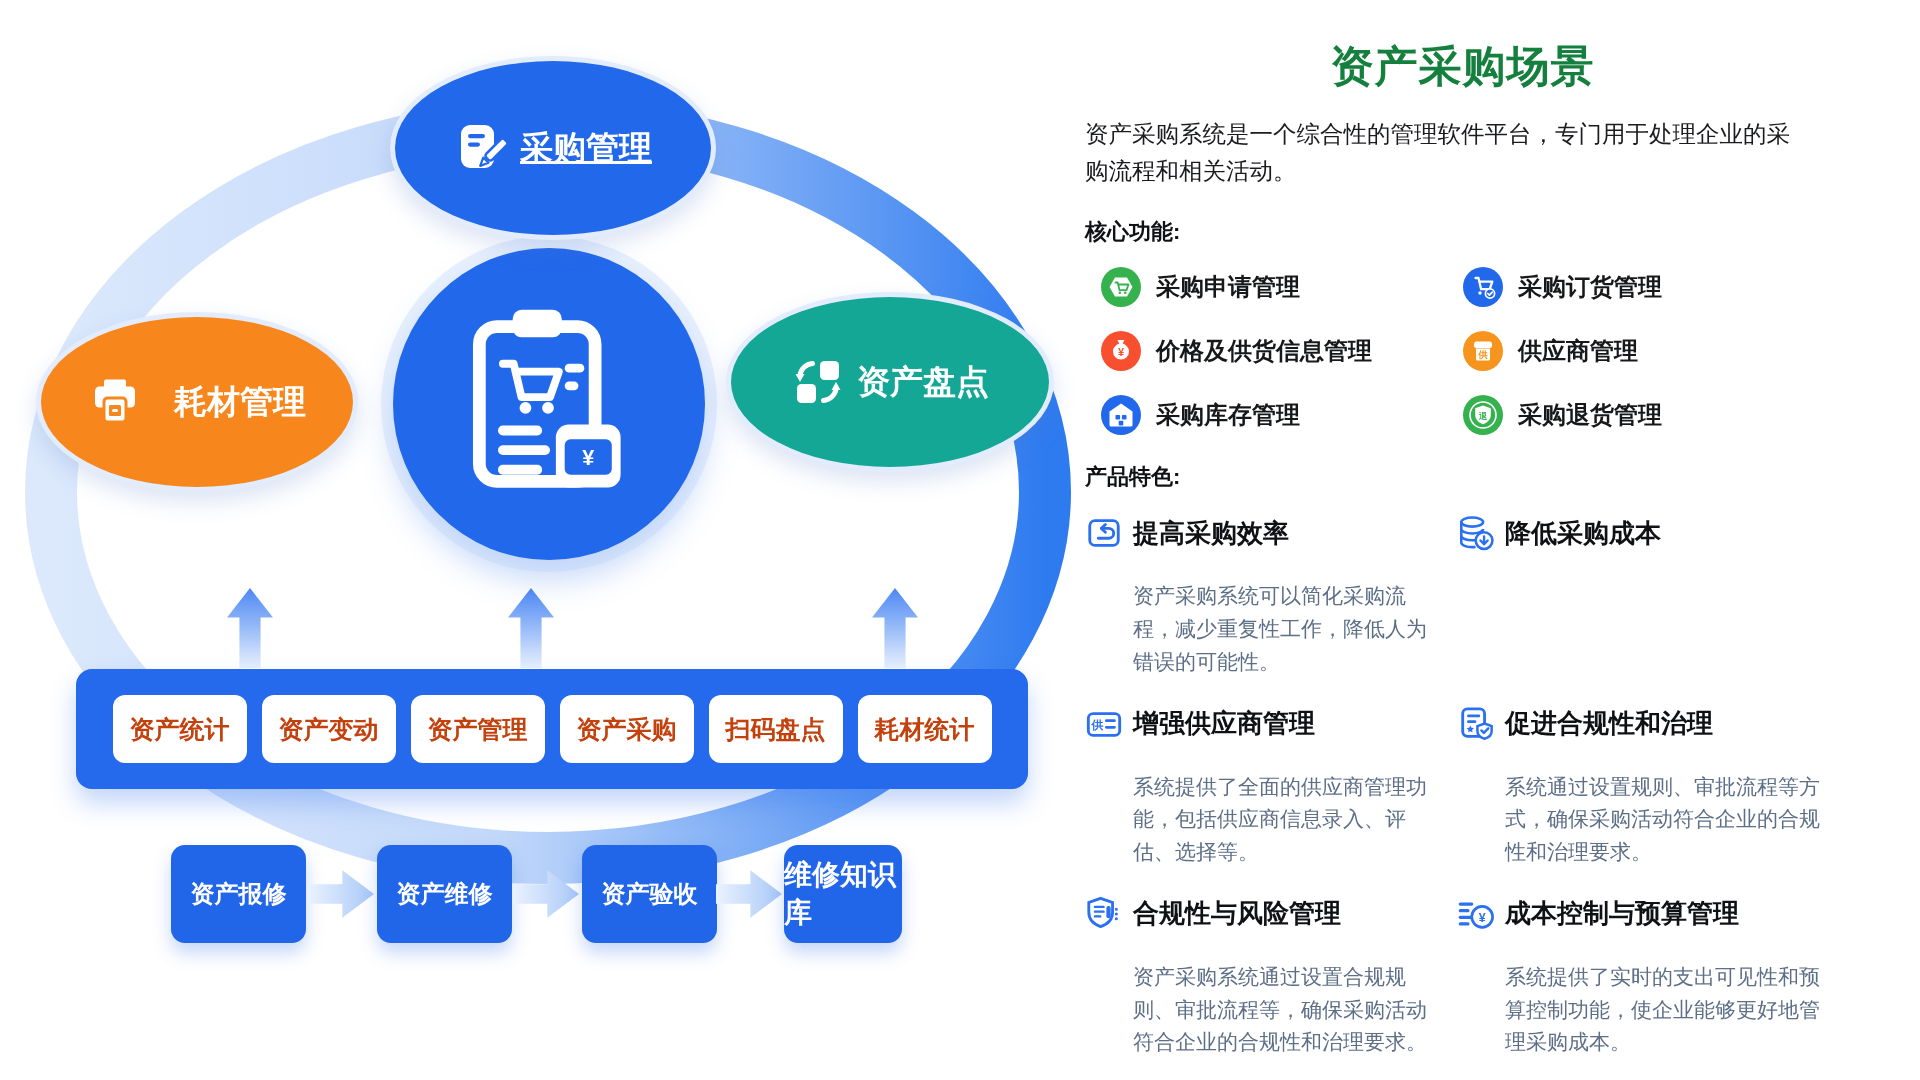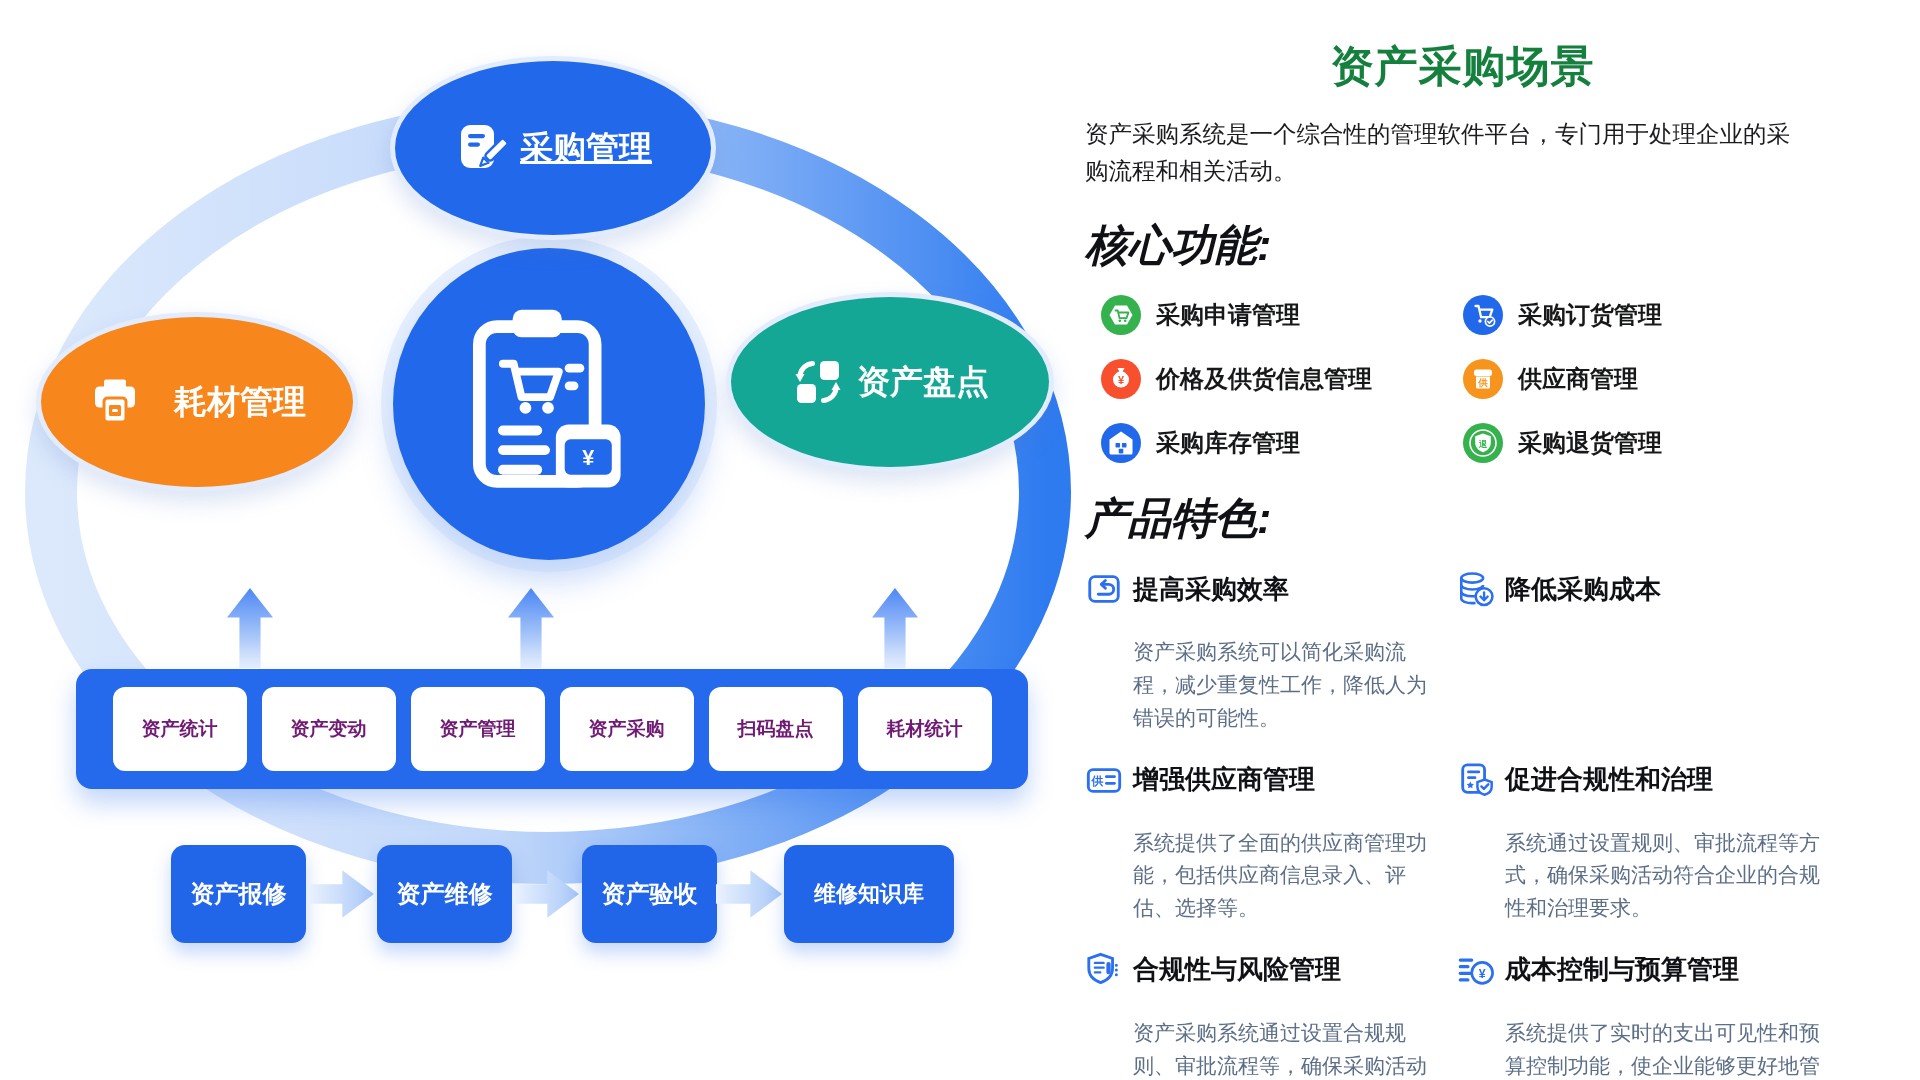--- a/index.html
+++ b/index.html
@@ -14,33 +14,33 @@
   .node-orange{background:#F7861C;}
   .node-teal{background:#14A795;}
   .center-circle{position:absolute;left:393px;top:248px;width:312px;height:312px;border-radius:50%;background:#2268EB;
     display:flex;align-items:center;justify-content:center;
     box-shadow:0 0 0 12px rgba(190,212,250,.35),0 18px 34px rgba(34,104,235,.28);}
   .up-arrow{position:absolute;width:46px;height:80px;
     clip-path:polygon(50% 0,100% 37%,73% 37%,73% 100%,27% 100%,27% 37%,0 37%);
     background:linear-gradient(180deg,#4e88f5 0%,#9fc0f8 55%,#e9f1fe 100%);}
   .btn-bar{position:absolute;left:76px;top:669px;width:952px;height:120px;background:#2569ED;border-radius:16px;
     display:flex;align-items:center;justify-content:center;gap:15px;box-shadow:0 14px 26px rgba(37,105,237,.28);}
-  .module-btn{width:134px;height:84px;background:#fff;border-radius:12px;display:flex;align-items:center;justify-content:center;
-    color:#701a75;font-weight:bold;font-size:19px;cursor:pointer;}
+  .module-btn{width:134px;height:68px;background:#fff;border-radius:12px;display:flex;align-items:center;justify-content:center;
+    color:#c2410c;font-weight:bold;font-size:25px;cursor:pointer;}
   .flow-box{position:absolute;top:845px;height:98px;background:#2165E8;border-radius:14px;color:#fff;font-weight:bold;
     font-size:24px;display:flex;align-items:center;justify-content:center;box-shadow:0 10px 18px rgba(33,101,232,.25);}
   .flow-arrow{position:absolute;top:867px;width:66px;height:54px;
     clip-path:polygon(0 32%,52% 32%,52% 6%,100% 50%,52% 94%,52% 68%,0 68%);
     background:linear-gradient(90deg,#eaf2fe,#a9c8f8);}
 
   
   .panel{position:absolute;left:1085px;top:38px;width:755px;}
   .panel-title{text-align:center;color:#15803d;font-size:43px;font-weight:bold;letter-spacing:1px;}
   .panel-desc{margin-top:20px;width:722px;font-size:23.5px;line-height:1.58;color:#1b1c1f;font-weight:400;}
-  .section-heading{margin-top:27px;font-size:43px;font-weight:bold;color:#0f1115;font-style:italic;}
+  .section-heading{margin-top:27px;font-size:22px;font-weight:bold;color:#0f1115;}
   .core-grid{margin:20px 0 0 16px;display:grid;grid-template-columns:362px auto;row-gap:24px;}
   .core-item{display:flex;align-items:center;gap:15px;}
   .core-item .label{font-size:24px;color:#17181a;font-weight:700;}
   .feat-grid{margin-top:22px;display:grid;grid-template-columns:372px auto;row-gap:26px;}
   .feat-head{display:flex;align-items:center;gap:10px;}
   .feat-title{font-size:26px;font-weight:bold;color:#0f1115;}
   .feat-desc{margin:28px 0 0 48px;width:300px;font-size:21px;line-height:1.56;color:#5D6E87;}
   .feat.wide .feat-desc{width:332px;}
   svg{display:block;}
 </style>
@@ -126,21 +126,21 @@
     <div class="module-btn">扫码盘点</div>
     <div class="module-btn">耗材统计</div>
   </div>
 
   <div class="flow-box" style="left:171px;width:135px;">资产报修</div>
   <div class="flow-arrow" style="left:308px;"></div>
   <div class="flow-box" style="left:377px;width:135px;">资产维修</div>
   <div class="flow-arrow" style="left:513px;"></div>
   <div class="flow-box" style="left:582px;width:135px;">资产验收</div>
   <div class="flow-arrow" style="left:716px;"></div>
-  <div class="flow-box" style="left:784px;width:170px;font-size:22px;">维修知识库</div>
+  <div class="flow-box" style="left:784px;width:118px;font-size:28px;">维修知识库</div>
 
   <div class="panel">
     <div class="panel-title">资产采购场景</div>
     <div class="panel-desc">资产采购系统是一个综合性的管理软件平台，专门用于处理企业的采购流程和相关活动。</div>
 
     <div class="section-heading">核心功能:</div>
 
     <div class="core-grid">
 
       <div class="core-item">

